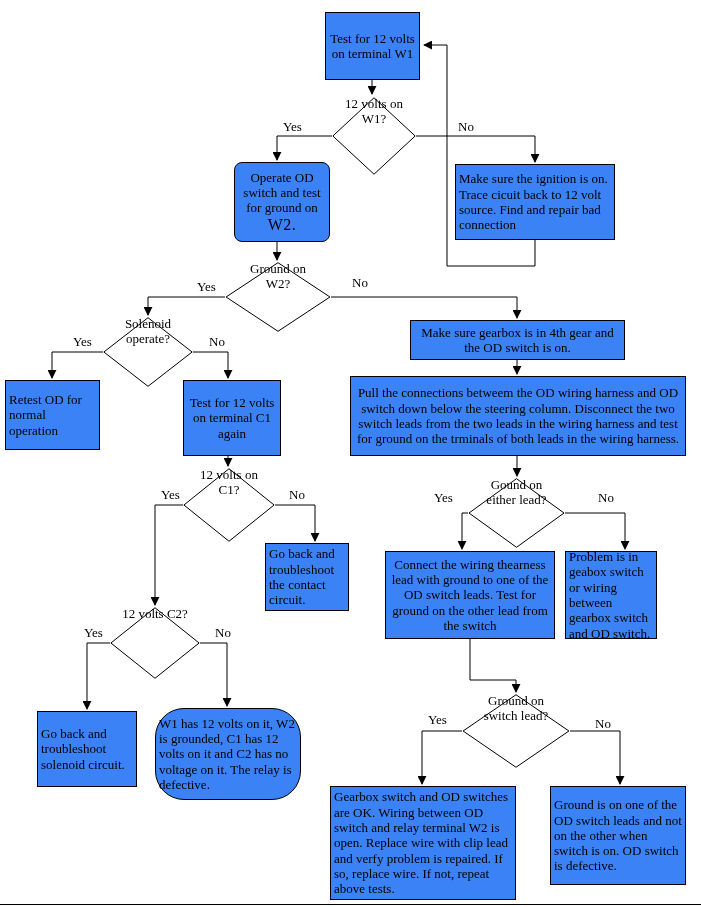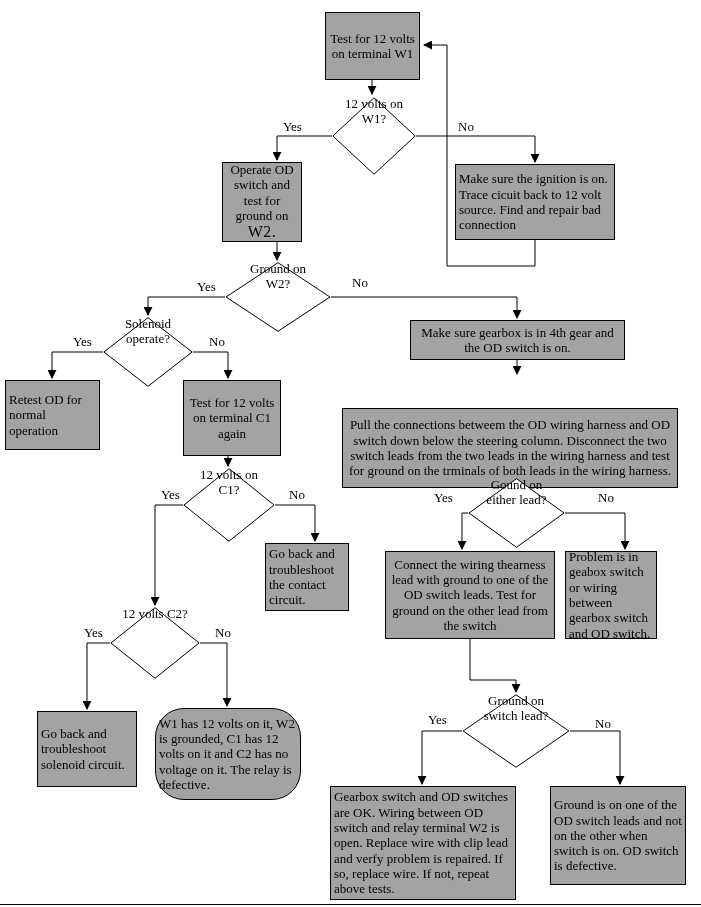--- a/index.html
+++ b/index.html
@@ -1,21 +1,21 @@
 <!DOCTYPE html>
 <html><head>
 <meta charset="utf-8">
 <style>
   * { margin:0; padding:0; box-sizing:border-box; }
   html,body { background:#ffffff; }
   body { font-family:"Liberation Serif", serif; color:#000; }
   .canvas { position:relative; width:701px; height:907px; background:#fff; overflow:hidden; }
   .edges { position:absolute; left:0; top:0; width:701px; height:907px; pointer-events:none; }
   .edge { fill:none; stroke:#000; stroke-width:1; }
-  .box { position:absolute; border:1px solid #000; background:#a3a3a3;
+  .box { position:absolute; border:1px solid #000; background:#3b82f6;
          display:flex; flex-direction:column; align-items:center; justify-content:center;
          text-align:center; font-size:13px; line-height:1.18; padding:2px 3px; }
   .box.left { align-items:flex-start; text-align:left; }
   .diamond { position:absolute; display:flex; align-items:flex-start; justify-content:center;
              text-align:center; font-size:13px; line-height:1.15; }
   .dshape { position:absolute; left:0; top:0; width:100%; height:100%; }
   .dshape polygon { fill:#fff; stroke:#000; stroke-width:1; vector-effect:non-scaling-stroke; }
   .dtext { position:relative; width:78%; }
   .dtext.narrow { width:58px; }
   .dtext.nowrap { white-space:nowrap; width:auto; }
@@ -54,21 +54,21 @@
     <polyline class="edge" points="565,513 625,513 625,549" marker-end="url(#arr)"></polyline>
     <polyline class="edge" points="470,639 470,680 516,680 516,692" marker-end="url(#arr)"></polyline>
     <polyline class="edge" points="462,731 422,731 422,784" marker-end="url(#arr)"></polyline>
     <polyline class="edge" points="570,731 620,731 620,784" marker-end="url(#arr)"></polyline>
   </svg>
 
   <div class="box" style="left:325px;top:12px;width:95px;height:68px;">
     <span>Test for 12 volts on terminal W1</span>
   </div>
 
-  <div class="box" style="left:222px;top:162px;width:80px;height:80px;">
+  <div class="box" style="left:234px;top:162px;width:96px;height:80px;border-radius:8px;">
     <span>Operate OD switch and test for ground on</span>
     <span class="big">W2.</span>
   </div>
 
   <div class="box left" style="left:455px;top:164px;width:160px;height:76px;">
     <span>Make sure the ignition is on. Trace cicuit back to 12 volt source.  Find and repair bad connection</span>
   </div>
 
   <div class="box left" style="left:5px;top:380px;width:95px;height:70px;">
     <span>Retest OD for normal operation</span>
@@ -87,21 +87,21 @@
   </div>
 
   <div class="box left" style="left:155px;top:708px;width:146px;height:92px;border-radius:29px;">
     <span>W1 has 12 volts on it, W2 is grounded, C1 has 12 volts on it and C2 has no voltage on it.  The relay is defective.</span>
   </div>
 
   <div class="box" style="left:410px;top:320px;width:215px;height:40px;align-items:center;">
     <span>Make sure gearbox is in 4th gear and the OD switch is on.</span>
   </div>
 
-  <div class="box" style="left:342px;top:376px;width:336px;height:80px;margin-top:32px;">
+  <div class="box" style="left:350px;top:376px;width:336px;height:80px;">
     <span>Pull the connections betweem the OD wiring harness and OD switch down below the steering column.  Disconnect the two switch leads from the two leads in the wiring harness and test for ground on the trminals of both leads in the wiring harness.</span>
   </div>
 
   <div class="box" style="left:385px;top:551px;width:170px;height:88px;">
     <span>Connect the wiring thearness lead with ground to one of the OD switch leads.  Test for ground on the other lead from the switch</span>
   </div>
 
   <div class="box left" style="left:565px;top:551px;width:92px;height:88px;align-items:center;">
     <span>Problem is in geabox switch or wiring between gearbox switch and OD switch.</span>
   </div>

